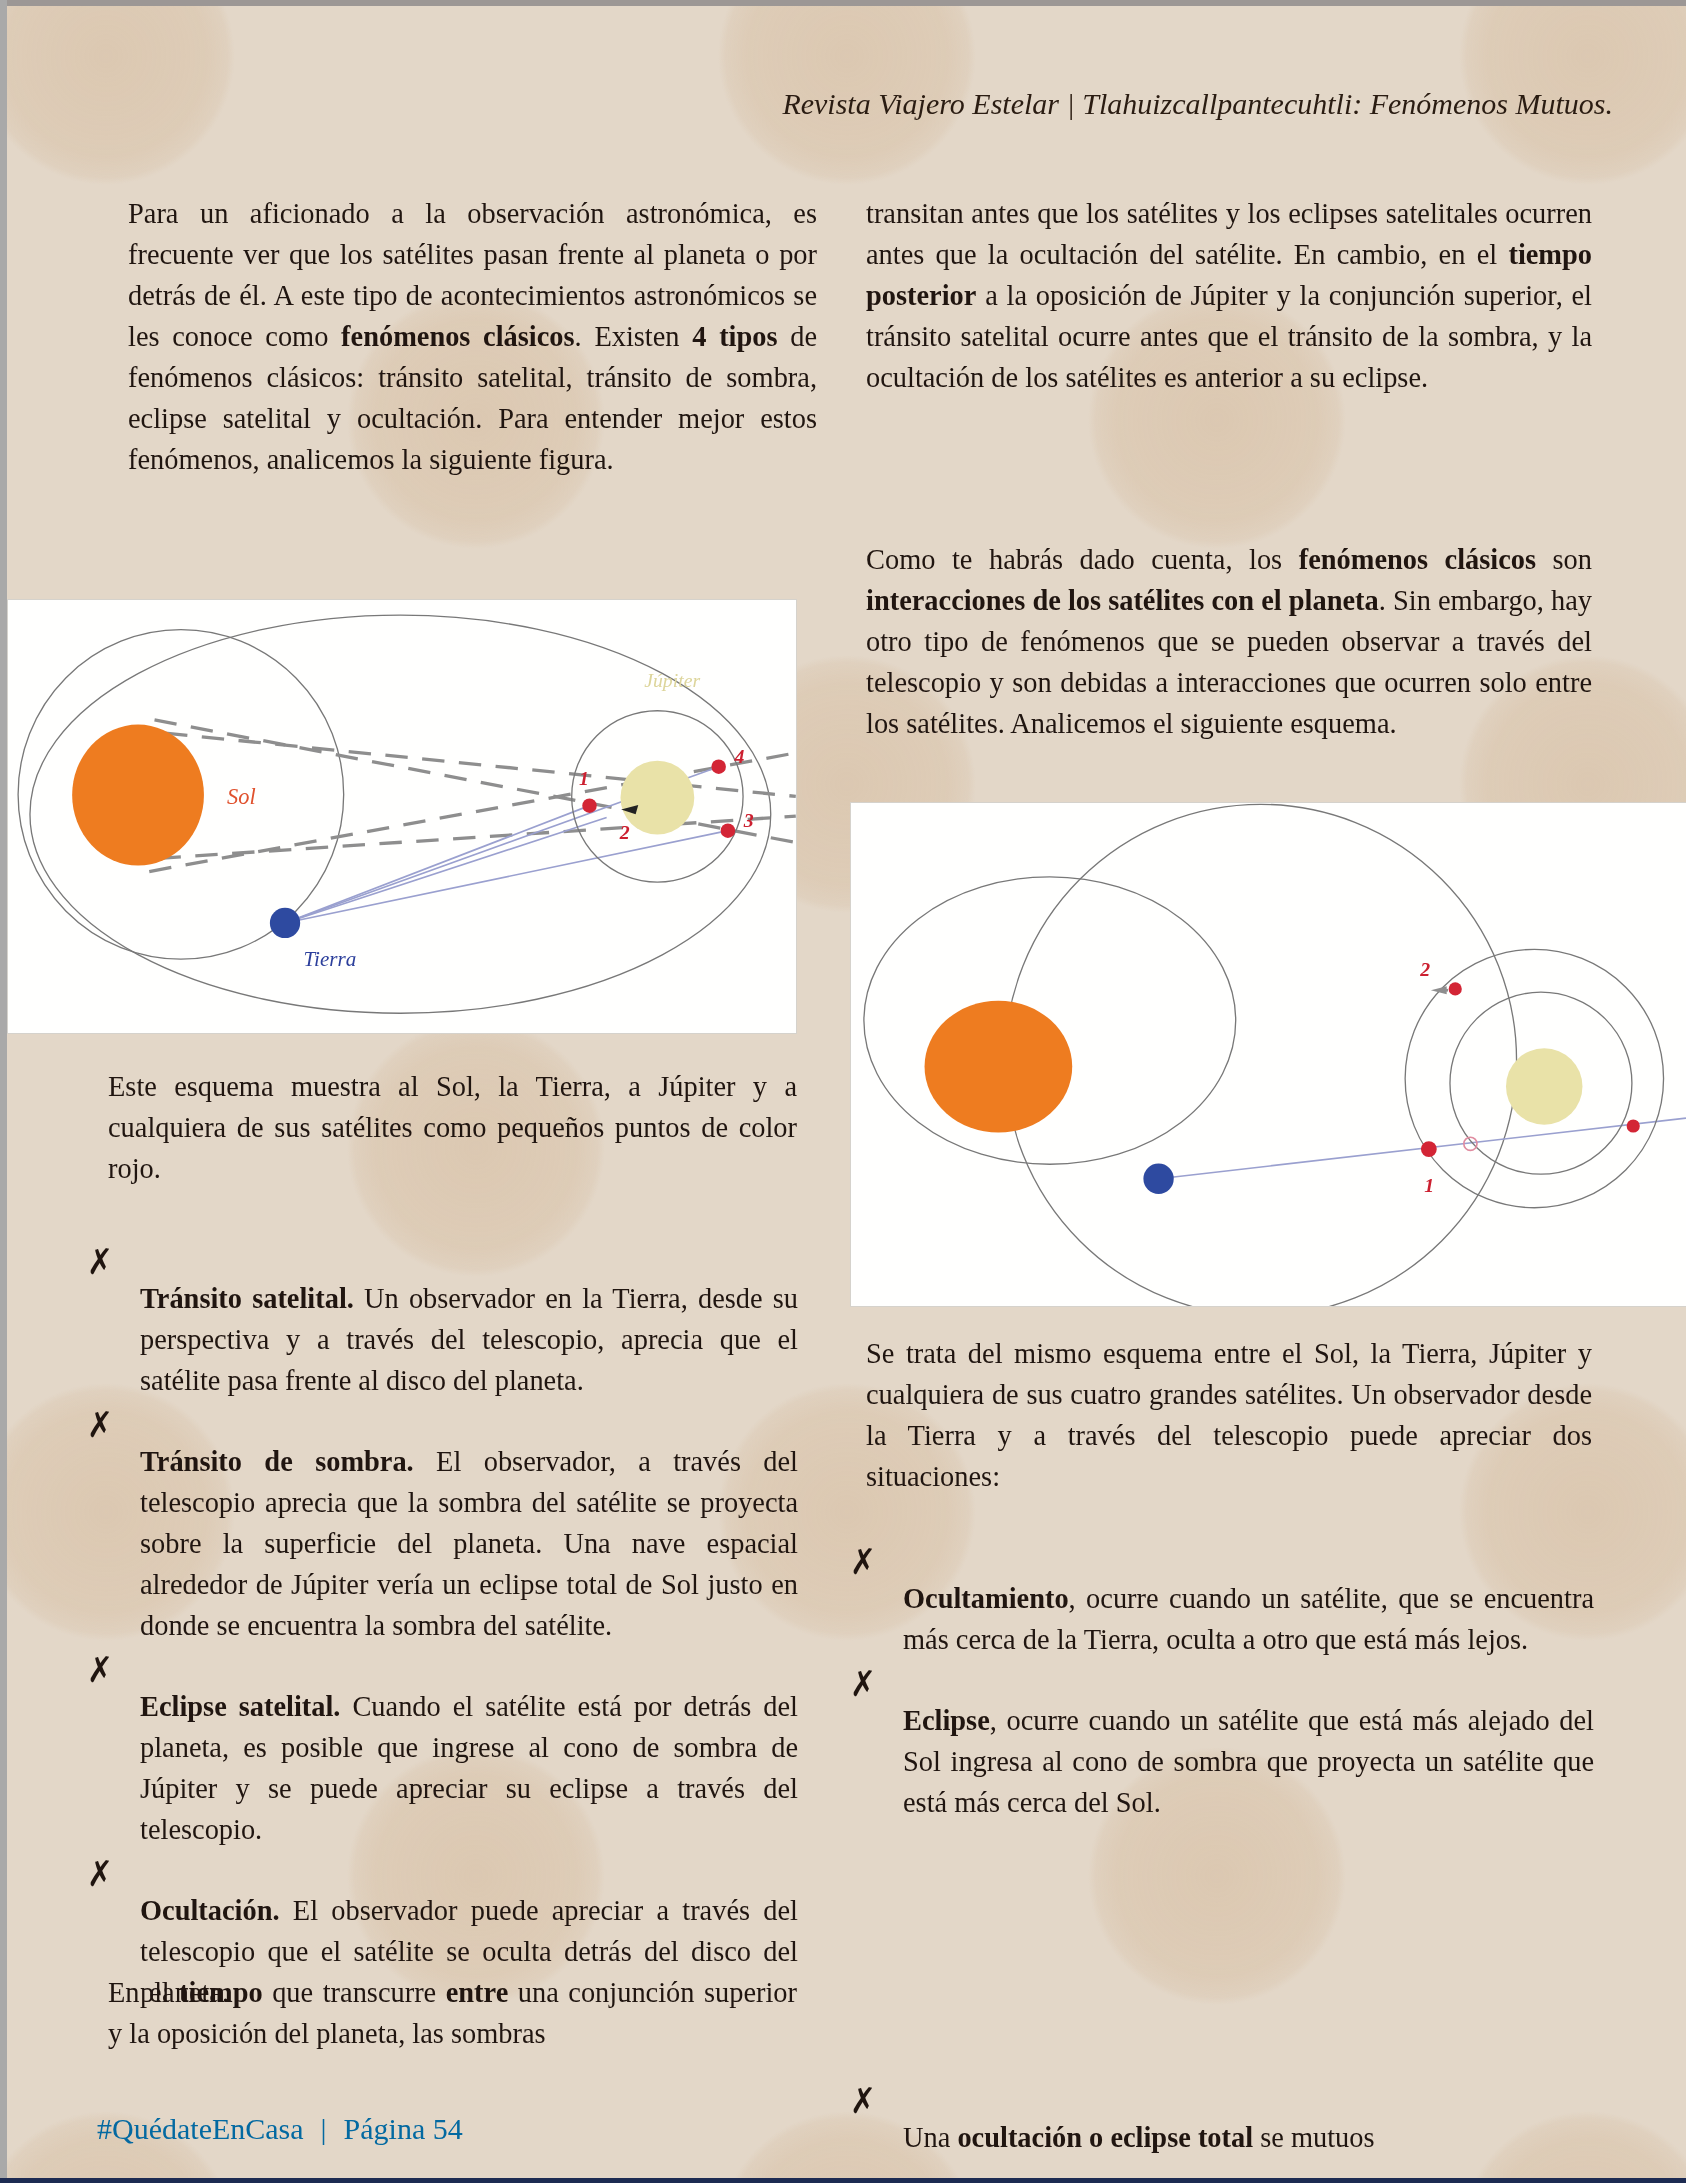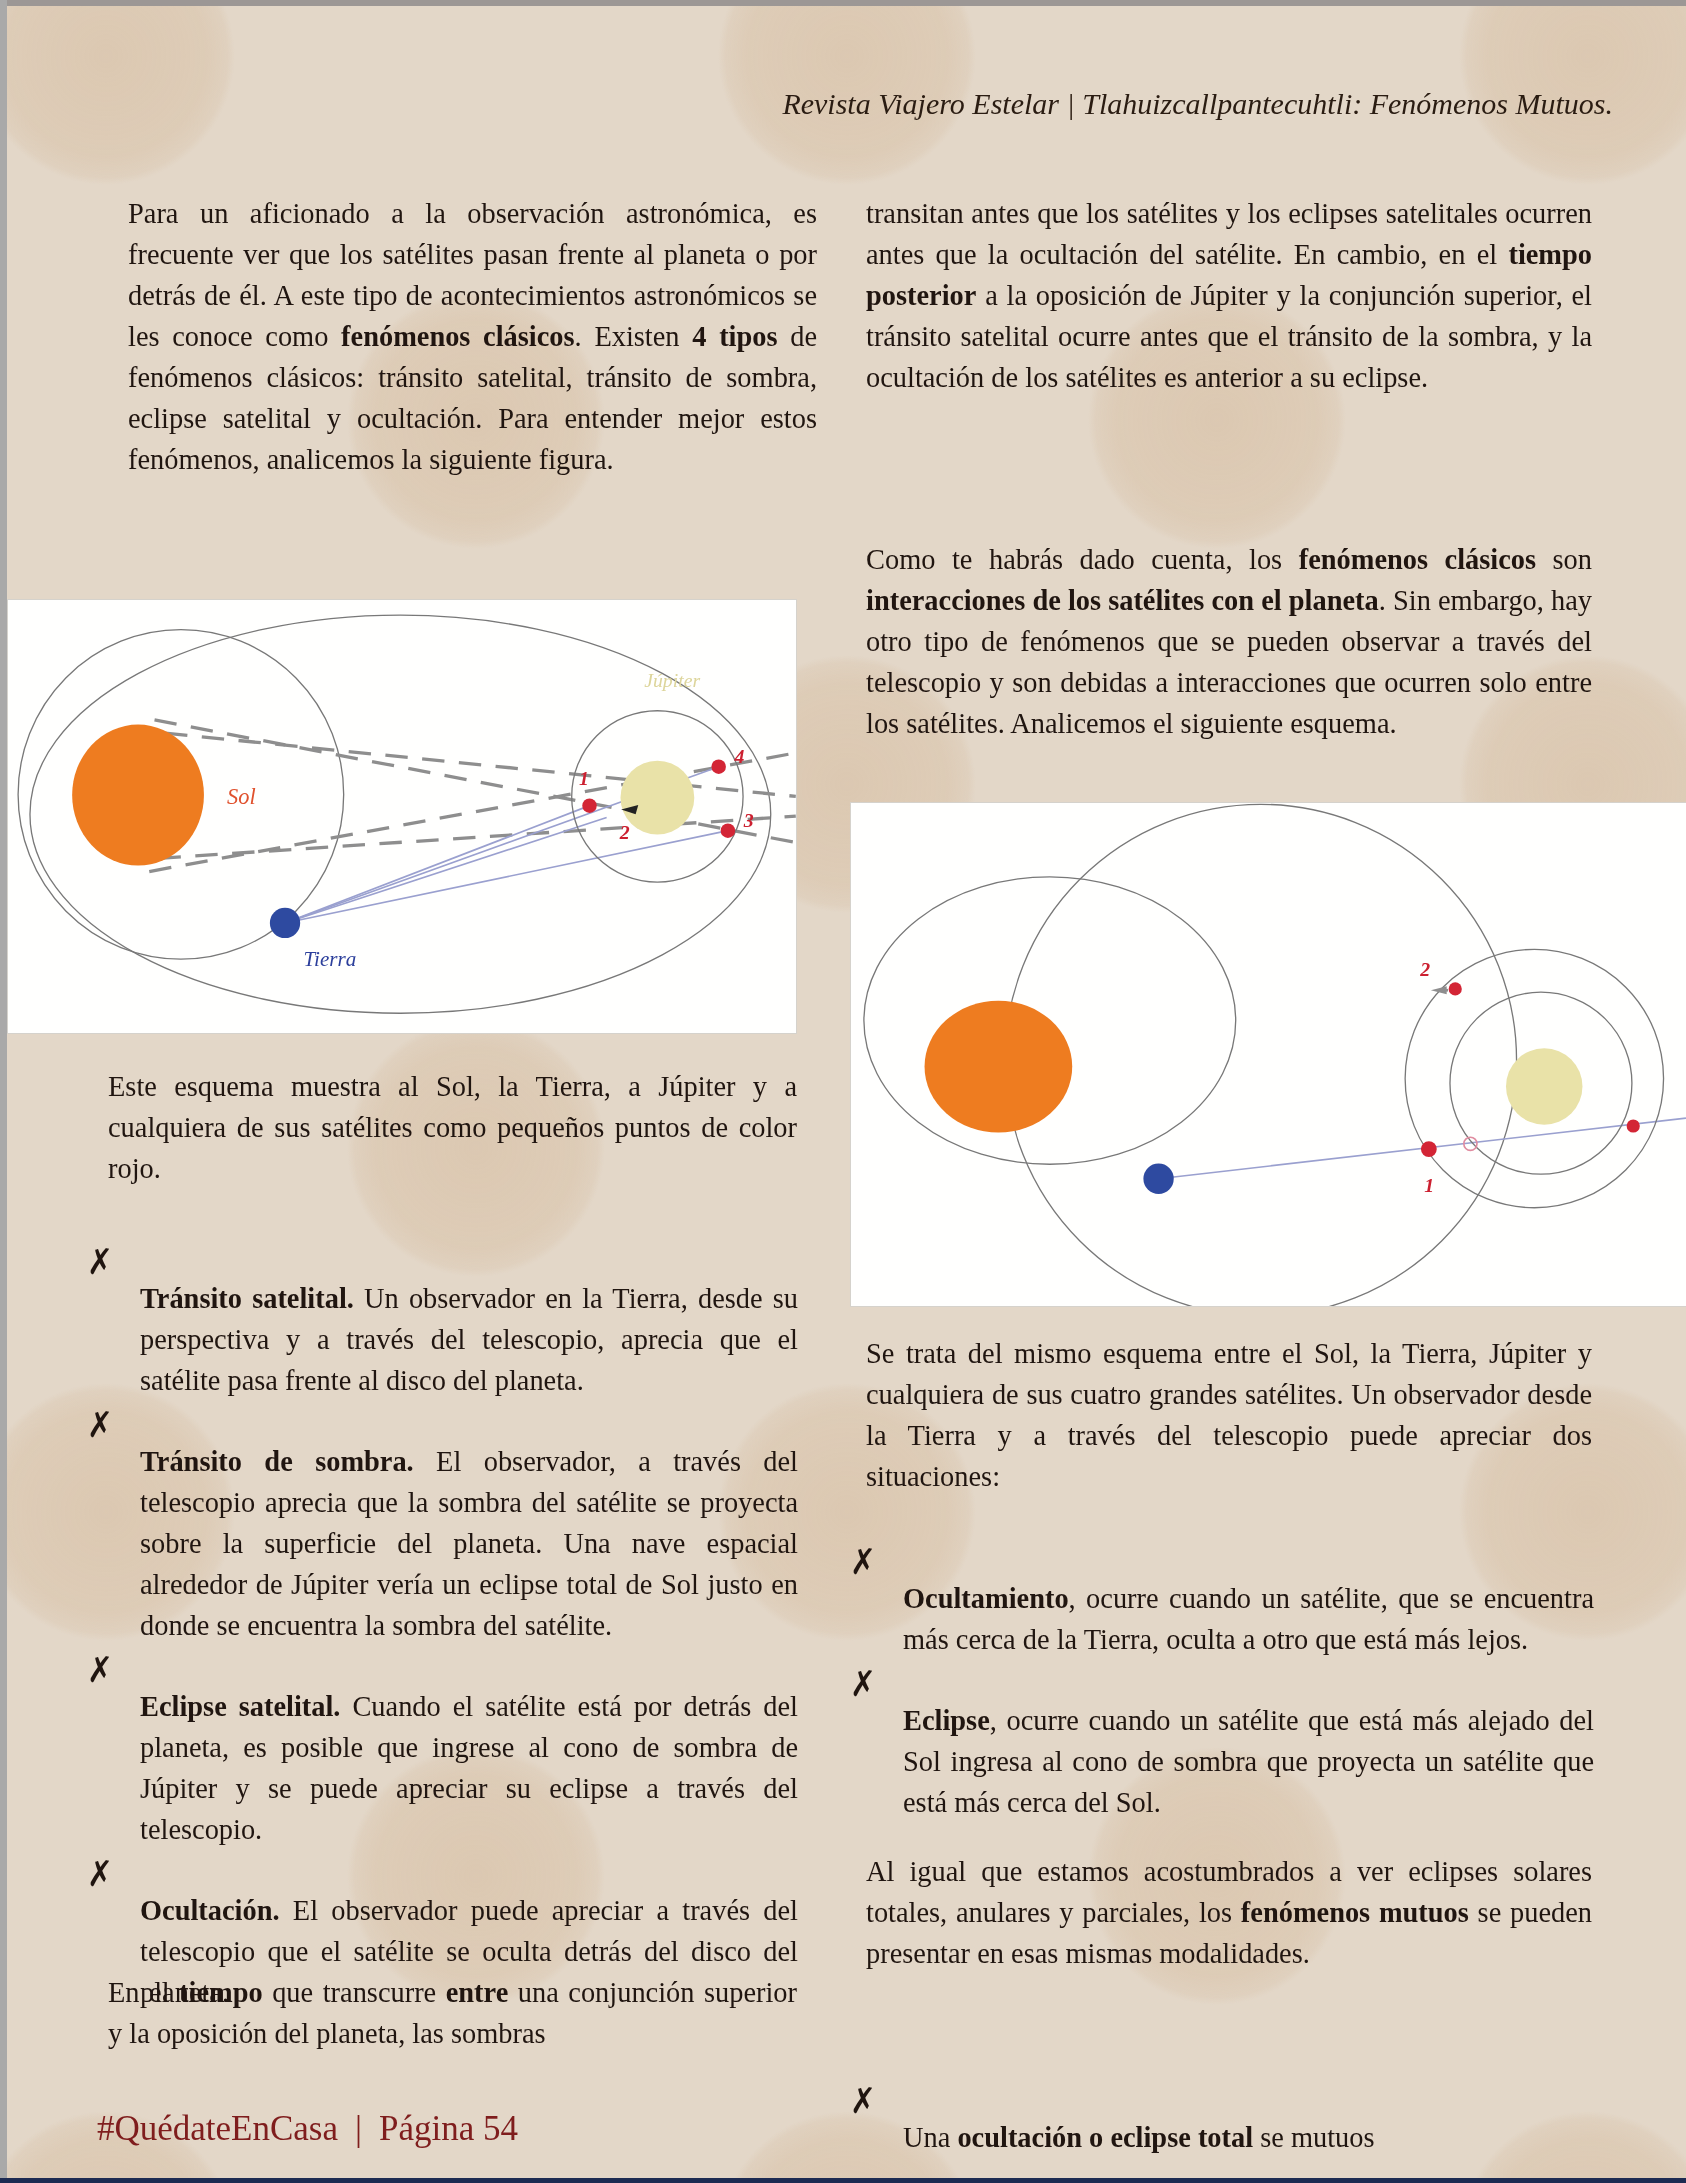--- a/index.html
+++ b/index.html
@@ -45,21 +45,21 @@
   .btxt{flex:1;text-align:justify;margin-top:40px;}
 
   .figure{
     position:absolute;background:#fffffe;
     border:0.7px solid #d5d2cc;box-sizing:border-box;z-index:3;
   }
   .figure svg{display:block;width:100%;height:100%;}
 
   .footer{
     position:absolute;left:97px;top:2111px;z-index:4;
-    font-size:35px;line-height:36px;color:#7f1d1d;white-space:nowrap;text-align:center;
+    font-size:30px;line-height:36px;color:#0369a1;white-space:nowrap;text-align:center;
   }
   .footer .sep{padding:0 17px;}
 </style>
 </head>
 <body>
 
 <div id="page">
 
   <div class="edge-top"></div>
   <div class="edge-left"></div>
@@ -188,23 +188,20 @@
     <div class="brow">
       <span class="bmark">✗</span>
       <div class="btxt"><strong>Ocultamiento</strong><span>, ocurre cuando un satélite, que se encuentra más cerca de la Tierra, oculta a otro que está más lejos.</span></div>
     </div>
     <div class="brow">
       <span class="bmark">✗</span>
       <div class="btxt"><strong>Eclipse</strong><span>, ocurre cuando un satélite que está más alejado del Sol ingresa al cono de sombra que proyecta un satélite que está más cerca del Sol.</span></div>
     </div>
   </div>
 
-  <div class="para" style="left:866px;top:1851px;width:726px;">
-    <span>Al igual que estamos acostumbrados a ver eclipses solares totales, anulares y parciales, los </span><strong>fenómenos mutuos</strong><span> se pueden presentar en esas mismas modalidades.</span>
-  </div>
 
   <div class="bullets" style="left:850px;top:2077px;width:744px;">
     <div class="brow">
       <span class="bmark">✗</span>
       <div class="btxt"><span>Una </span><strong>ocultación o eclipse total</strong><span> se mutuos</span></div>
     </div>
   </div>
 
   <div class="footer">
     <span>#QuédateEnCasa</span><span class="sep">|</span><span>Página 54</span>

